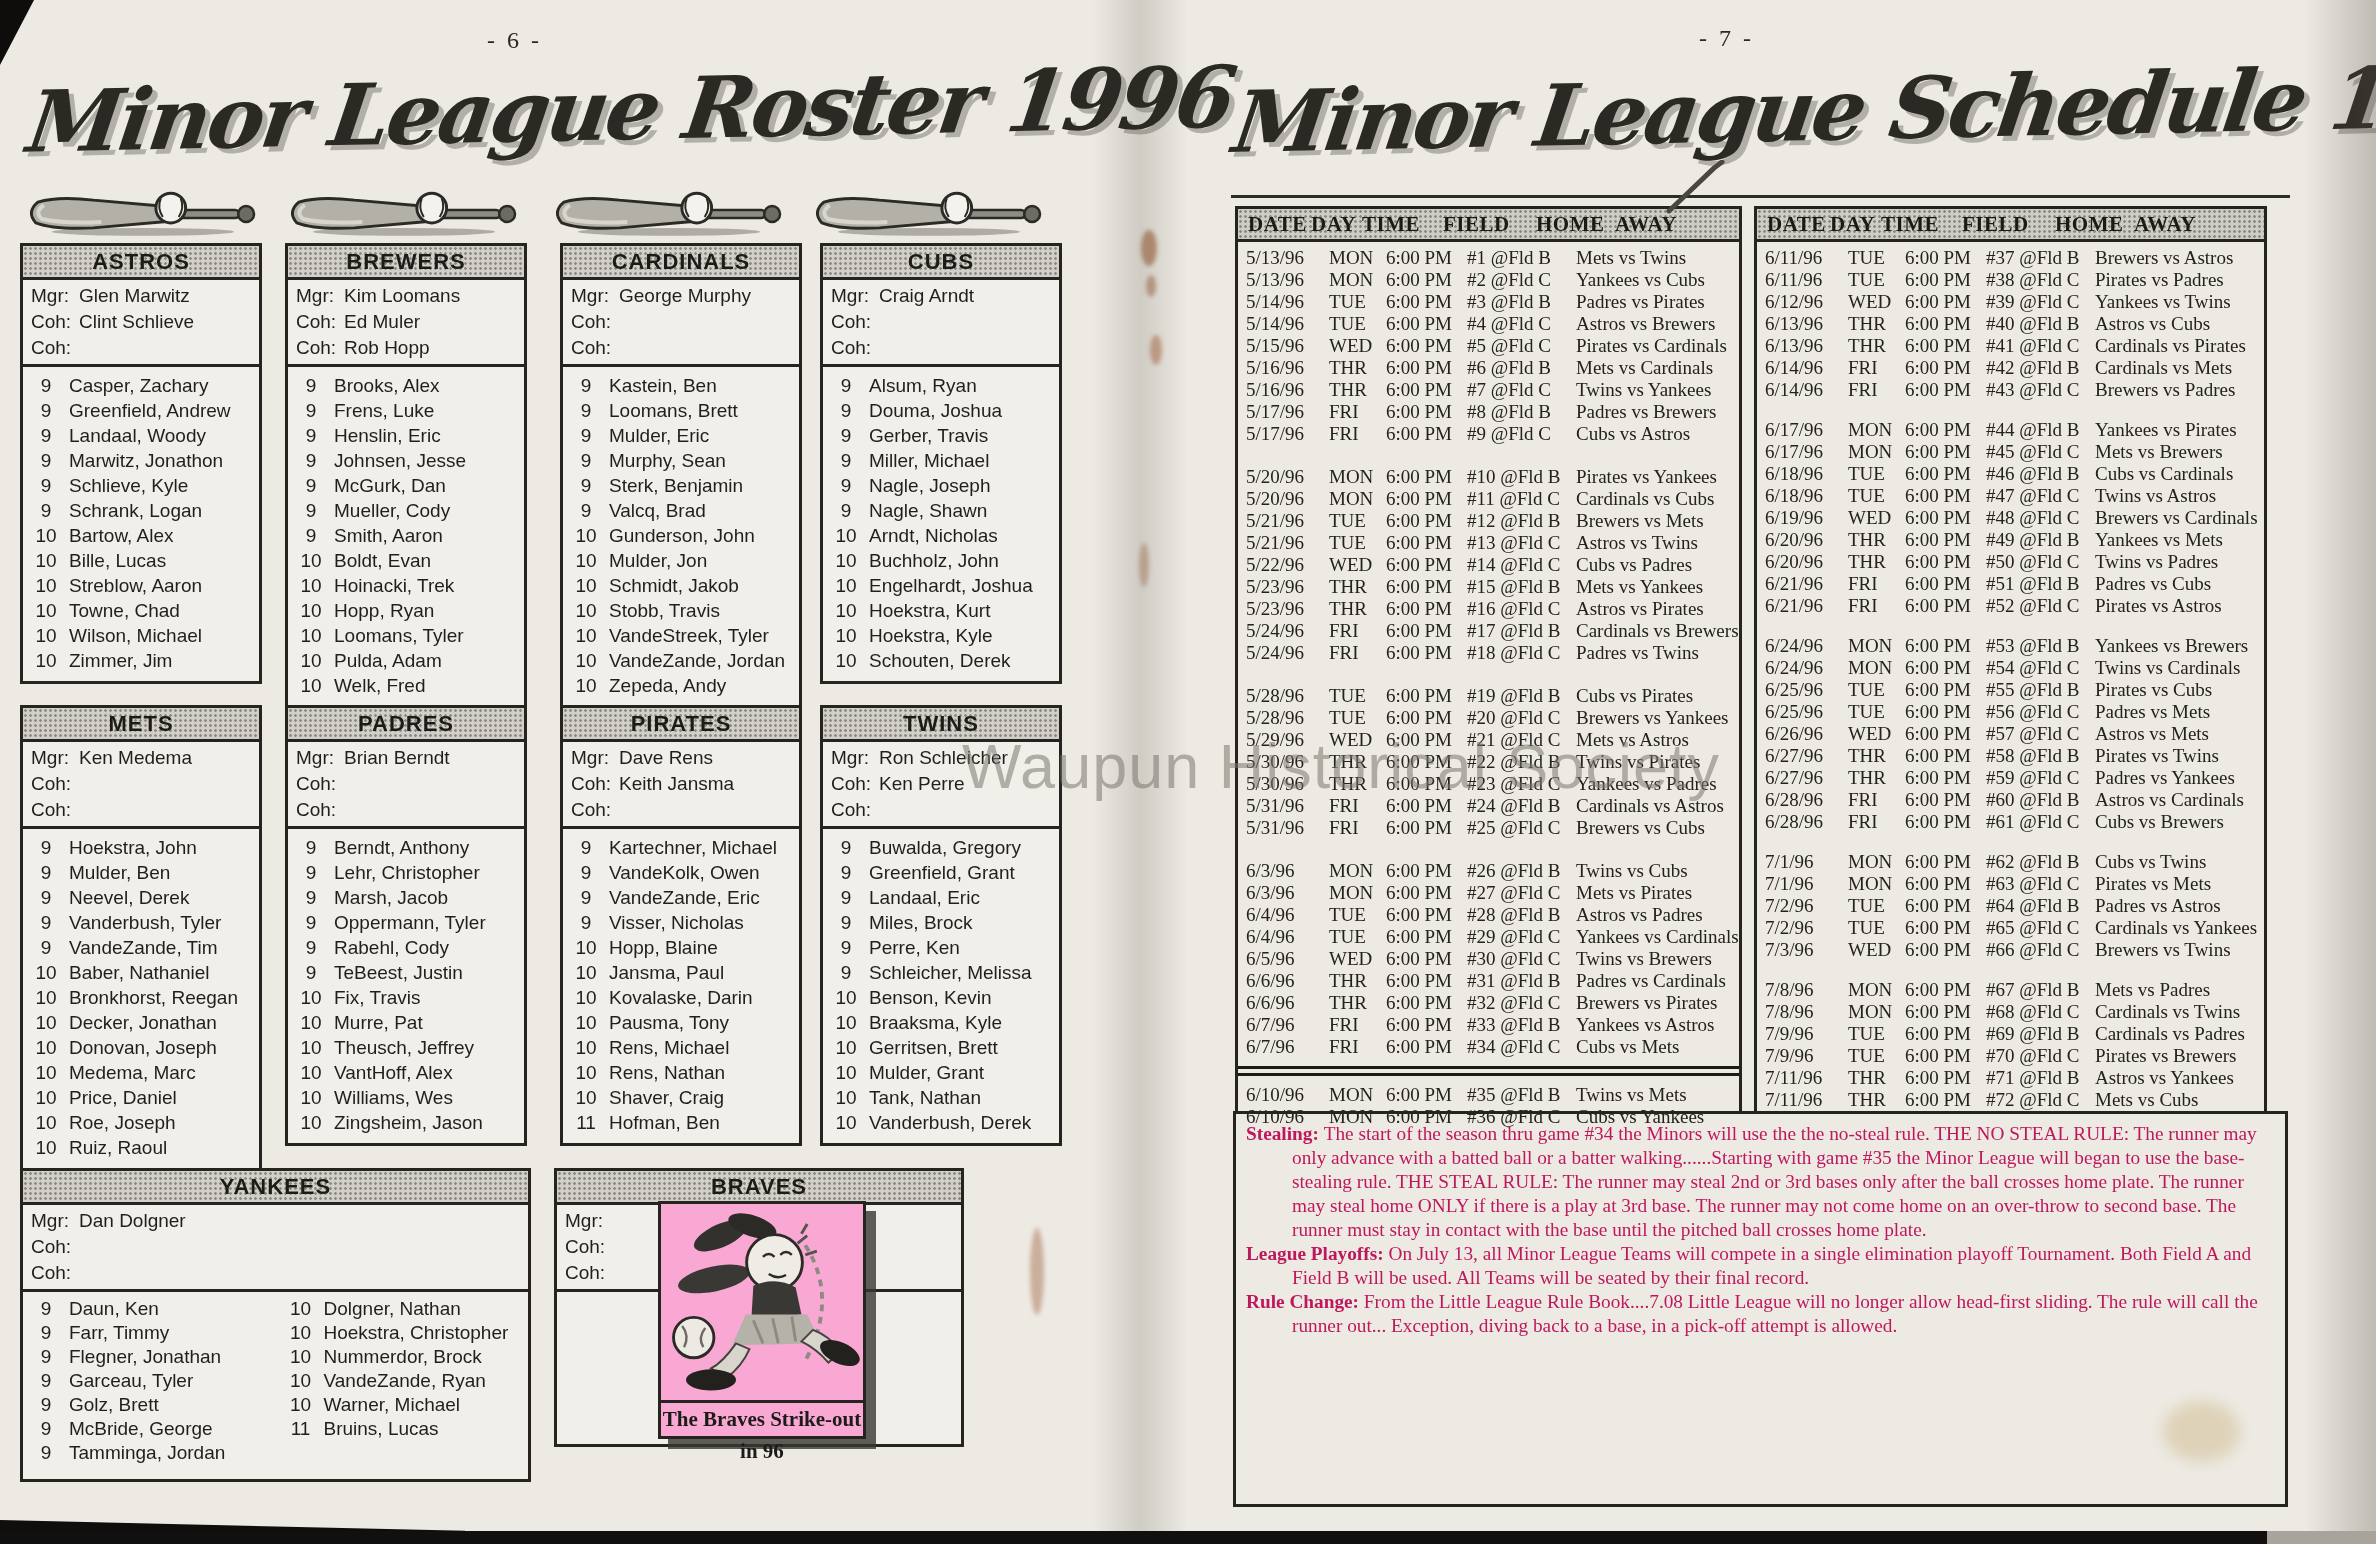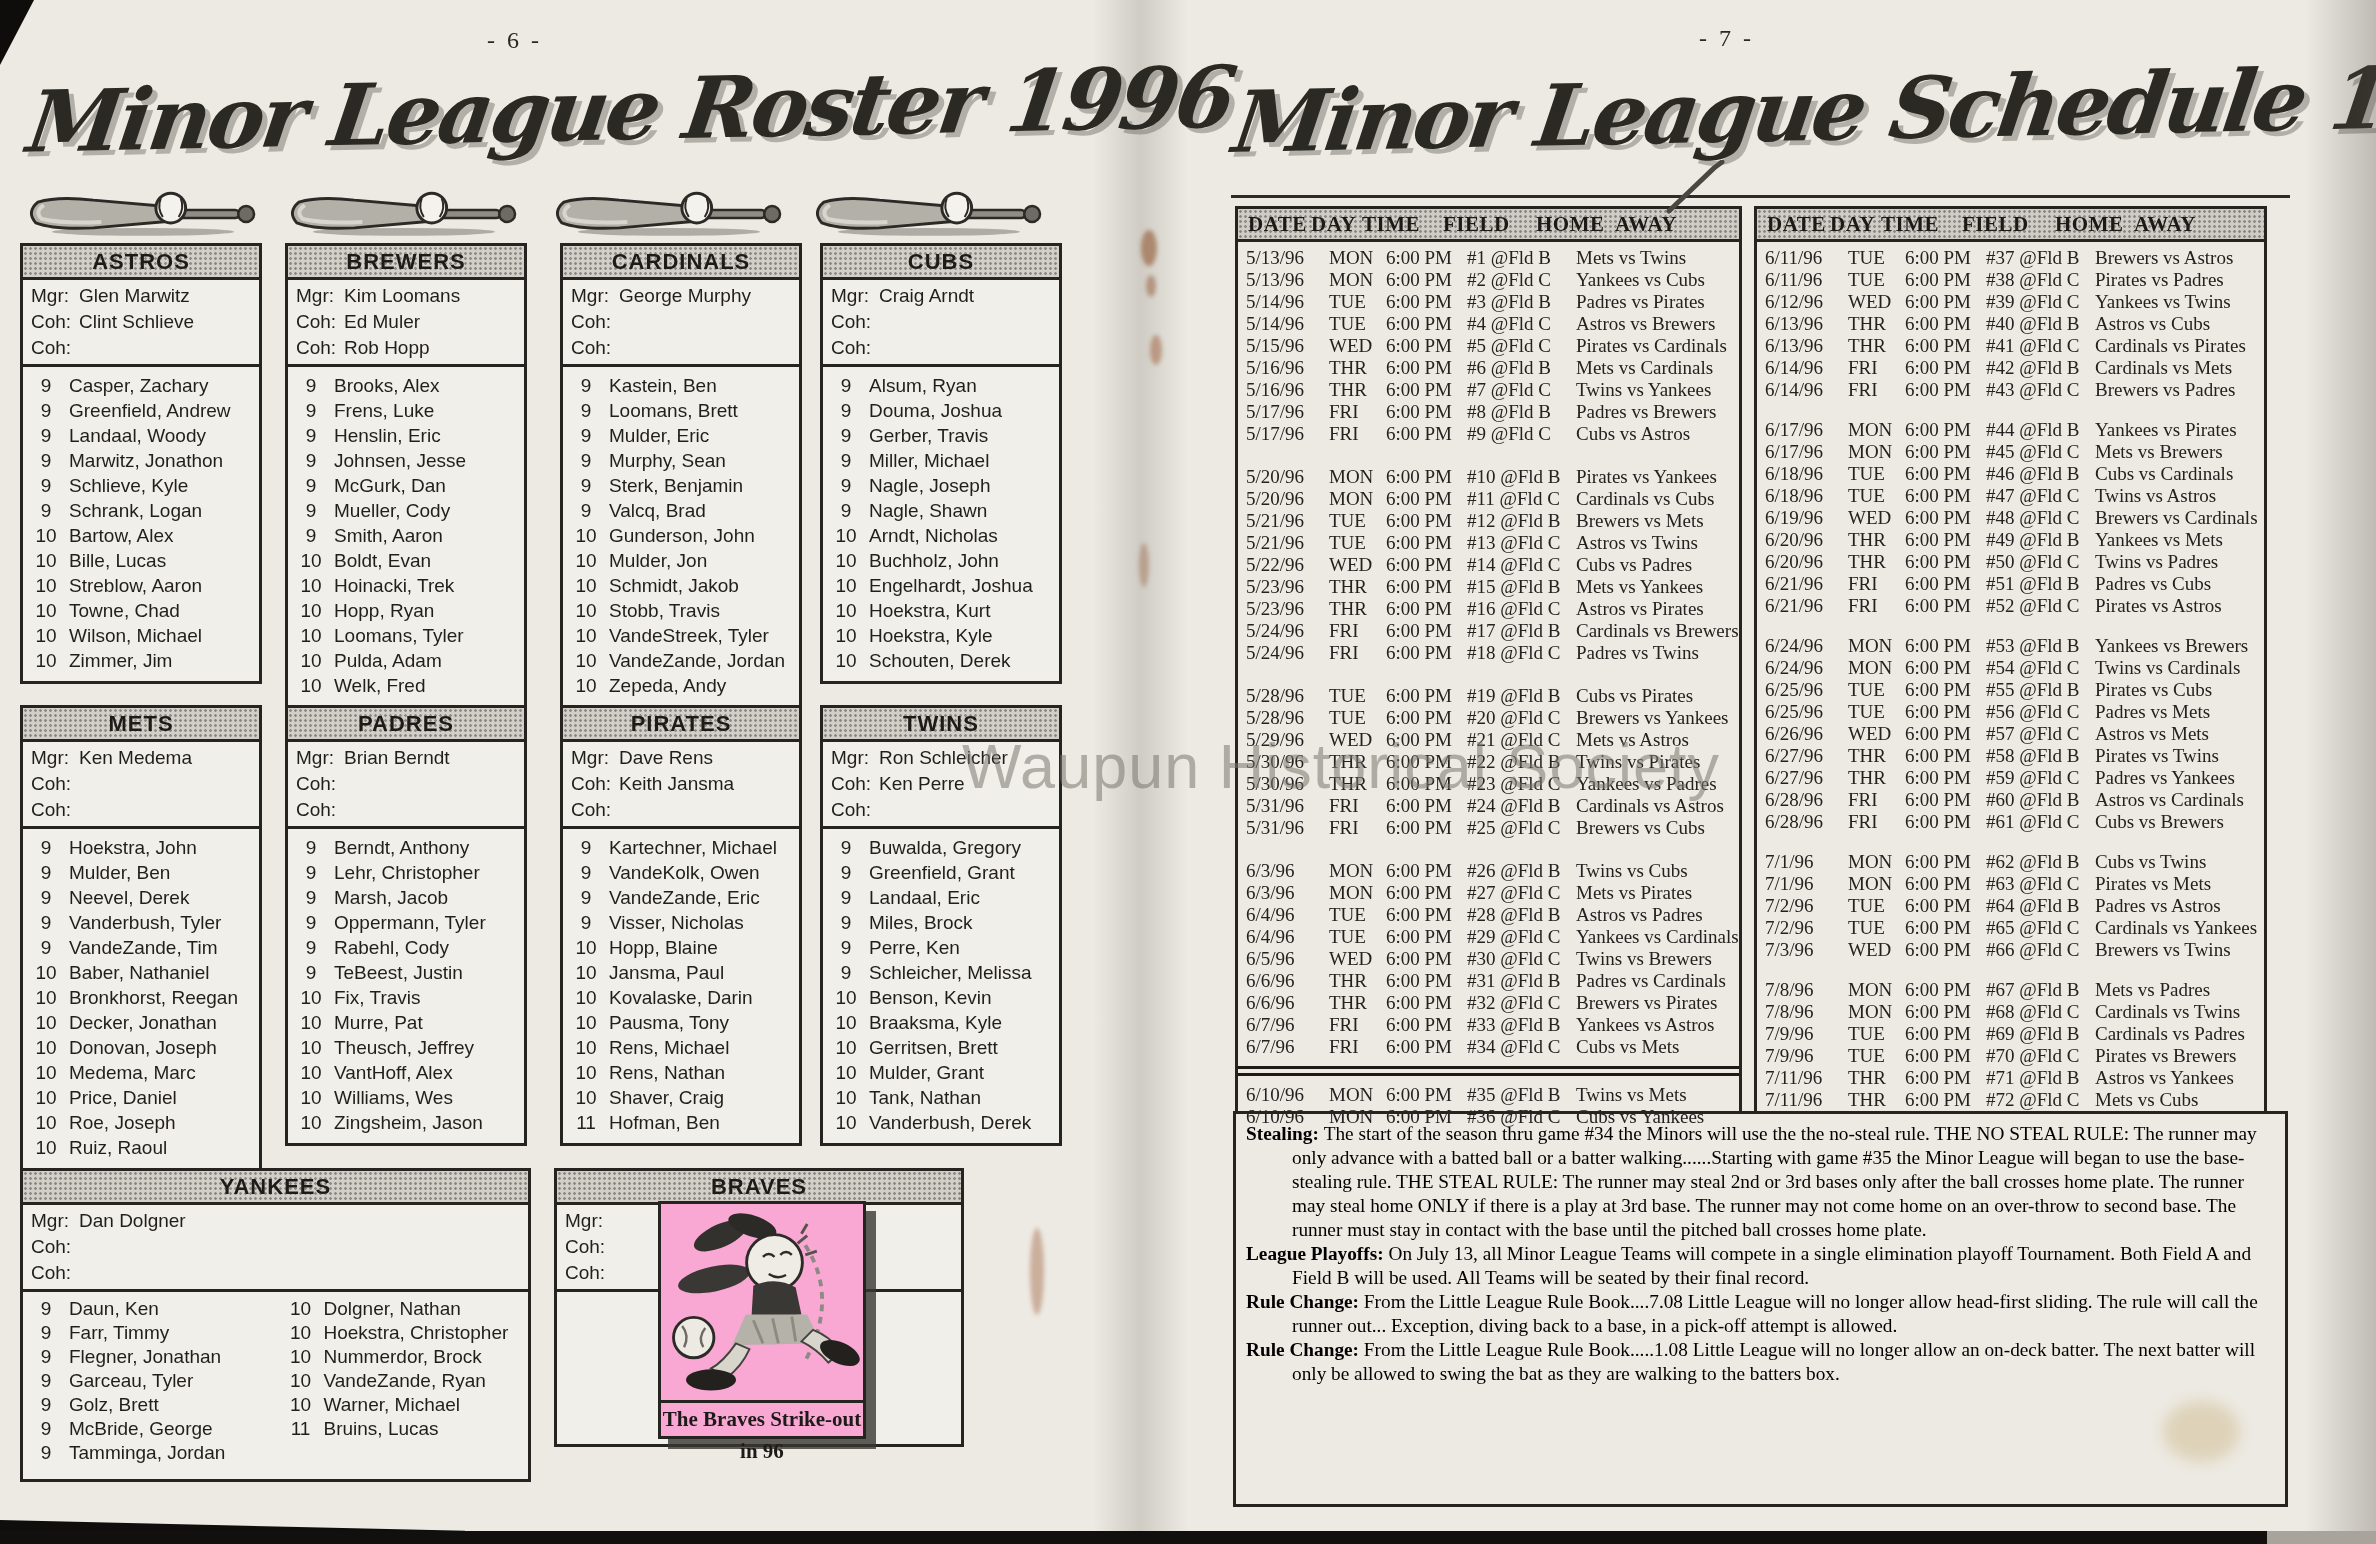--- a/index.html
+++ b/index.html
@@ -81,21 +81,21 @@
     background-image:radial-gradient(rgba(70,68,64,.5) 1px,transparent 1.6px);background-size:5px 5px;}
   .sbody{border-left:3px solid #262420;border-right:3px solid #262420;height:869px;
     padding-top:5px;box-sizing:border-box;}
   .srow{display:grid;grid-template-columns:83px 57px 81px 109px auto;
     padding-left:8px;font:19px/22px "Liberation Serif",serif;color:#242220;}
   .sgap{height:21px;} #sched-right .sgap{height:18px;}
   .dsep{height:4px;border-top:3px solid #1d1b18;border-bottom:3px solid #1d1b18;margin:8px 0;}
   
   .rules{position:absolute;left:1233px;top:1111px;width:1055px;height:396px;z-index:20;
     border:3px solid #262420;box-sizing:border-box;padding:8px 12px 0 10px;}
-  .rules p{margin:0;font:19.3px/24px "Liberation Serif",serif;color:#000000;
+  .rules p{margin:0;font:19.3px/24px "Liberation Serif",serif;color:#be185d;
     padding-left:46px;text-indent:-46px;}
 </style>
 </head>
 <body>
 
 <div id="canvas">
 
   <div class="corner-tl"></div>
   <div class="fold-shadow"></div>
   <div class="right-edge"></div>
@@ -1360,20 +1360,19 @@
           <span class="sc3">#72 @Fld C</span>
           <span class="sc4">Mets vs Cubs</span>
         </div>
       </div>
   </div>
 
   <div class="rules">
       <p><b>Stealing: </b>The start of the season thru game #34 the Minors will use the the no-steal rule. THE NO STEAL RULE: The runner may only advance with a batted ball or a batter walking......Starting with game #35 the Minor League will began to use the base-stealing rule. THE STEAL RULE: The runner may steal 2nd or 3rd bases only after the ball crosses home plate. The runner may steal home ONLY if there is a play at 3rd base. The runner may not come home on an over-throw to second base. The runner must stay in contact with the base until the pitched ball crosses home plate.</p>
       <p><b>League Playoffs: </b>On July 13, all Minor League Teams will compete in a single elimination playoff Tournament. Both Field A and Field B will be used. All Teams will be seated by their final record.</p>
       <p><b>Rule Change: </b>From the Little League Rule Book....7.08  Little League will no longer allow head-first sliding. The rule will call the runner out... Exception, diving back to a base, in a pick-off attempt is allowed.</p>
-      <p><b>Rule Change: </b>From the Little League Rule Book.....1.08  Little League will no longer allow an on-deck batter. The next batter will only be allowed to swing the bat as they are walking to the batters box.</p>
     </div>
 
   <div class="bottom-wedge"></div>
   <div class="bottom-band"></div>
   <div class="bottom-right-edge"></div>
 </div>
 
 
 </body></html>

